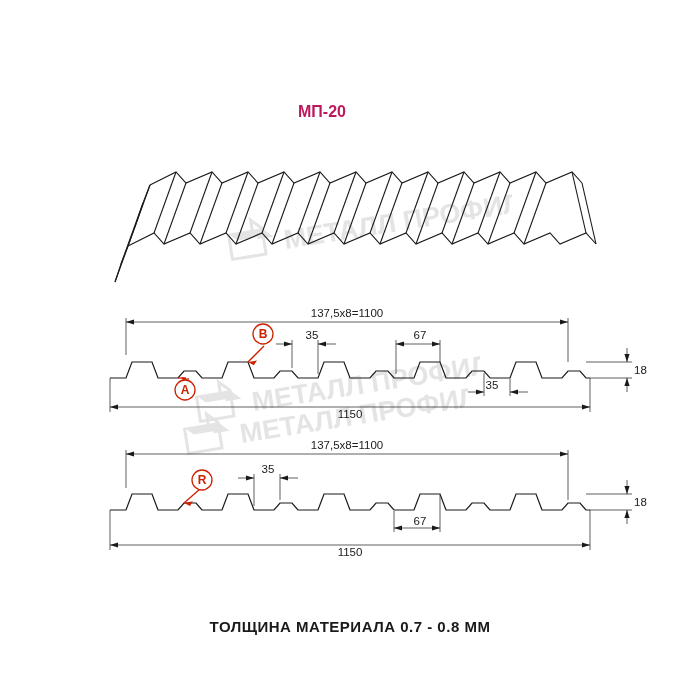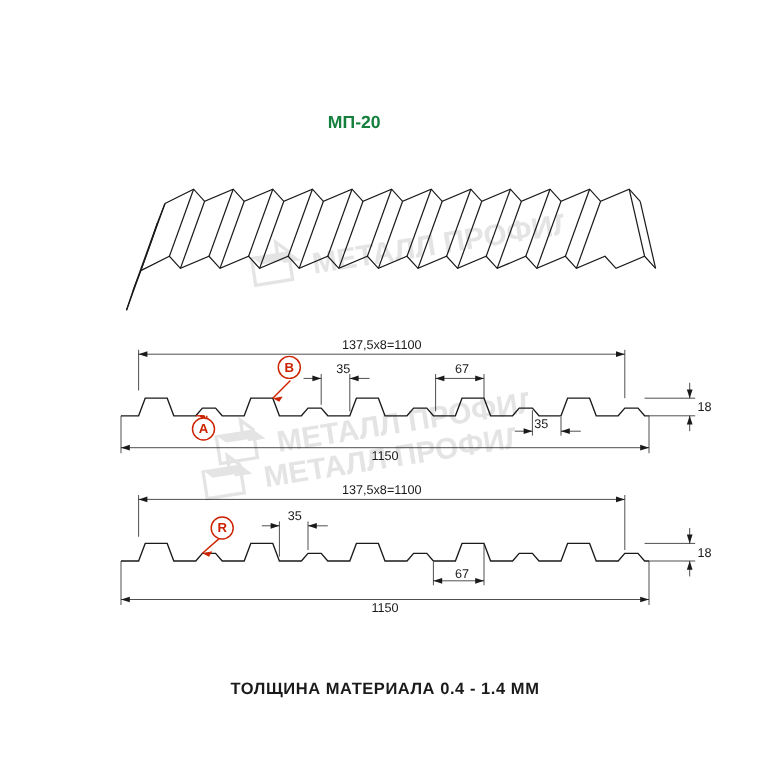--- a/index.html
+++ b/index.html
@@ -29,21 +29,21 @@
     color: #1a1a1a;
   }
   .subtitle {
     position: absolute;
     left: 0;
     top: 103px;
     width: 644px;
     text-align: center;
     font-size: 16px;
     font-weight: bold;
-    color: #15803d;
+    color: #be185d;
   }
   .footer-note {
     position: absolute;
     left: 0;
     top: 618px;
     width: 700px;
     text-align: center;
     font-size: 15px;
     font-weight: bold;
     letter-spacing: 0.5px;
@@ -95,21 +95,21 @@
       <g transform="rotate(-9 145 45)" fill="#e4e4e4">
         <path d="M8 24 h34 l10 10 h-34 z"></path>
         <path d="M8 24 v26 h34 v-26 l-10 -10 v26" fill="none" stroke="#e4e4e4" stroke-width="3"></path>
         <rect x="14" y="32" width="22" height="12" fill="#ffffff"></rect>
         <text x="62" y="48" font-family="Liberation Sans, sans-serif" font-size="27" font-weight="bold" fill="#e4e4e4">МЕТАЛЛ ПРОФИЛЬ</text>
       </g>
     </svg>
   </div>
 
   <div class="subtitle">МП-20</div>
-  <div class="footer-note">ТОЛЩИНА МАТЕРИАЛА 0.4 - 1.4 ММ</div>
+  <div class="footer-note">ТОЛЩИНА МАТЕРИАЛА 0.7 - 0.8 ММ</div>
 
   <svg class="layer" viewBox="0 0 700 700">
     <g stroke="#1a1a1a" fill="none" stroke-width="1" stroke-linejoin="miter" stroke-linecap="butt">
 
       <g stroke-width="1.1">
 
         <path d="M150 185 L176 172 L186 183 L212 172 L222 183 L248 172 L258 183 L284 172 L294 183 L320 172 L330 183 L356 172 L366 183 L392 172 L402 183 L428 172 L438 183 L464 172 L474 183 L500 172 L510 183 L536 172 L546 183 L572 172 L582 183"></path>
 
         <path d="M128 246 L154 233 L164 244 L190 233 L200 244 L226 233 L236 244 L262 233 L272 244 L298 233 L308 244 L334 233 L344 244 L370 233 L380 244 L406 233 L416 244 L442 233 L452 244 L478 233 L488 244 L514 233 L524 244 L550 233 L560 244 L586 233 L596 244"></path>
 

